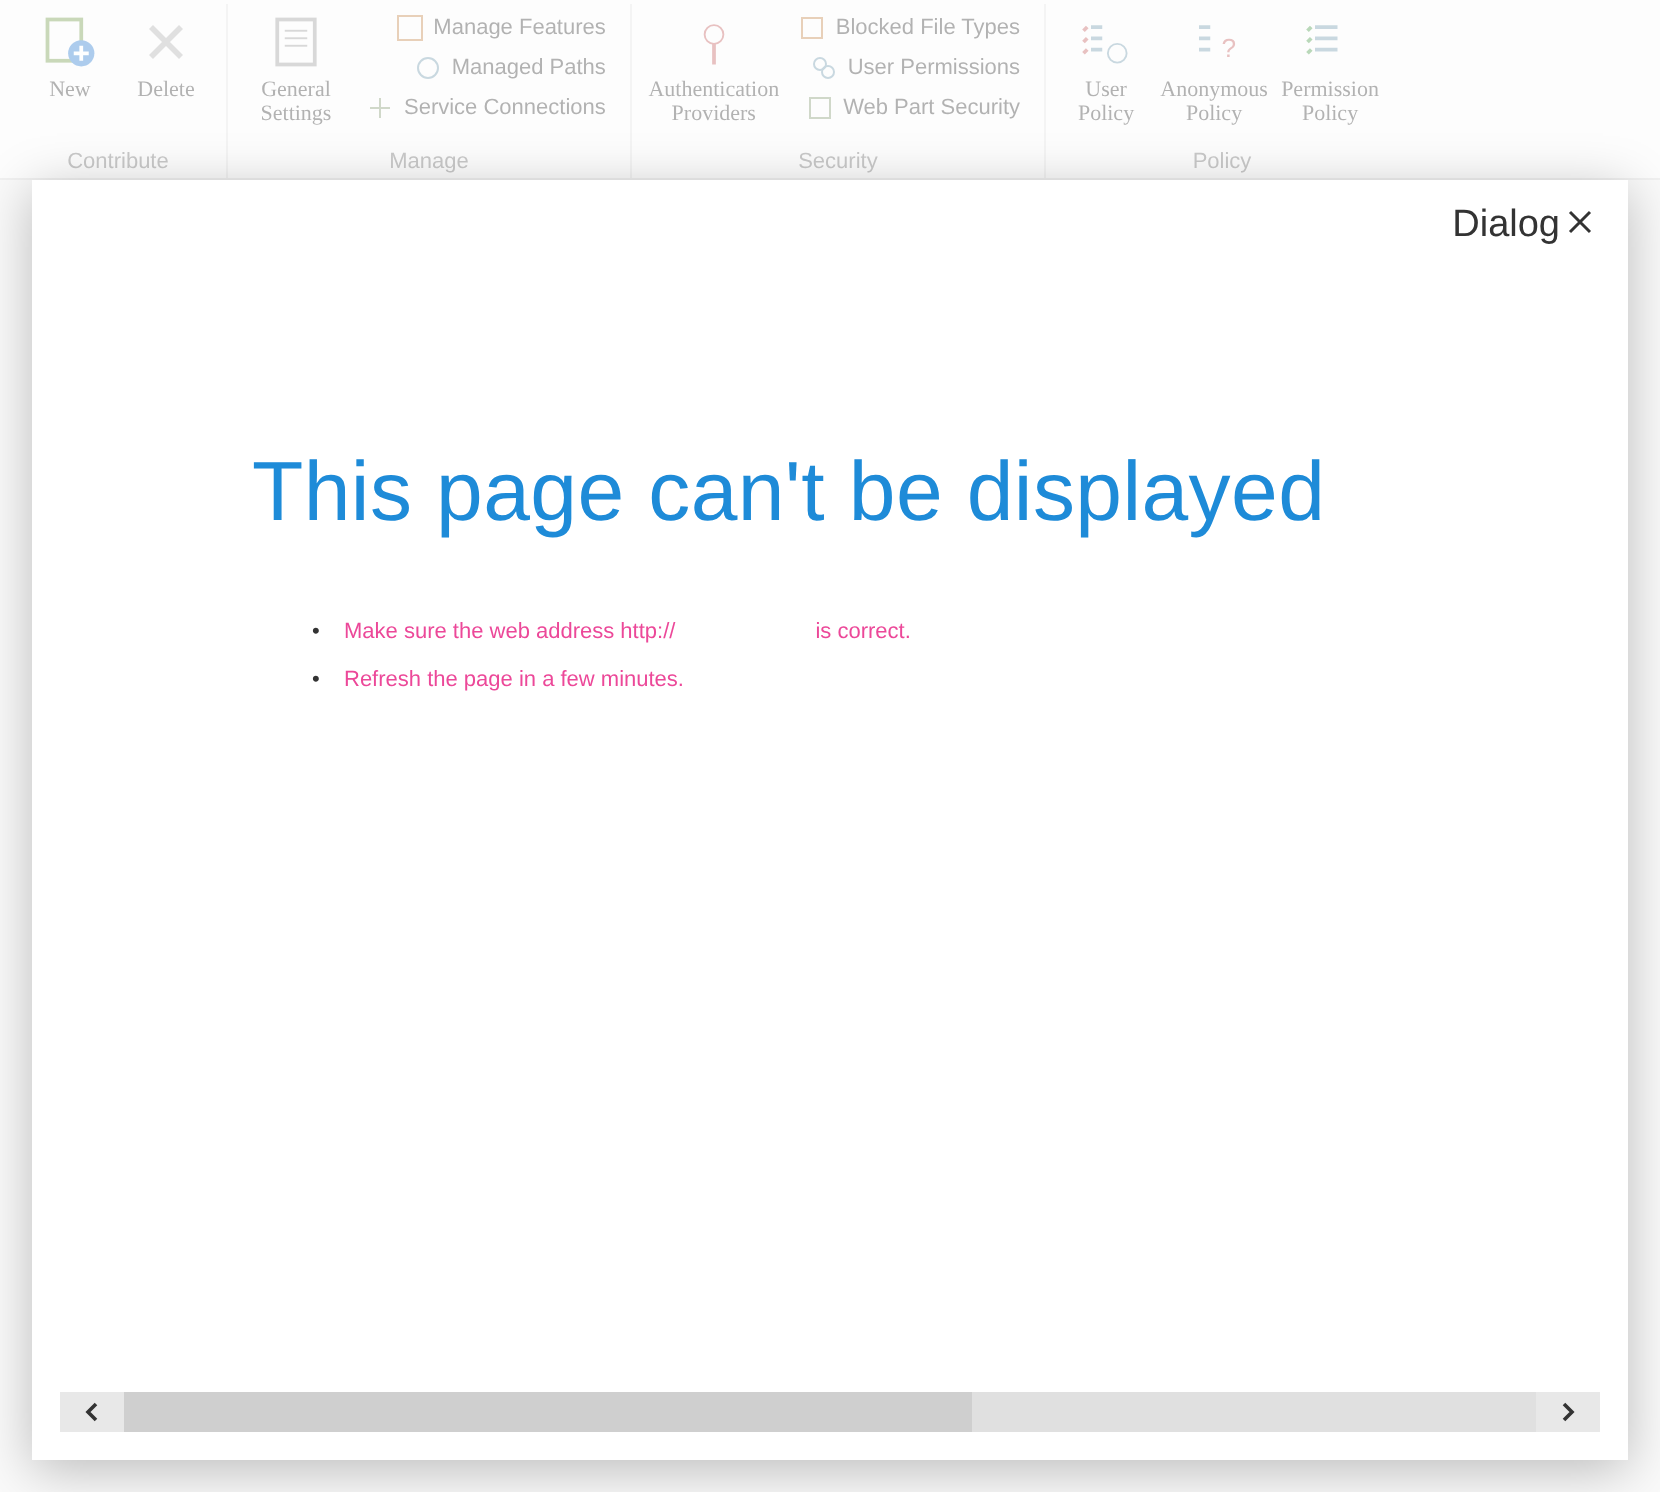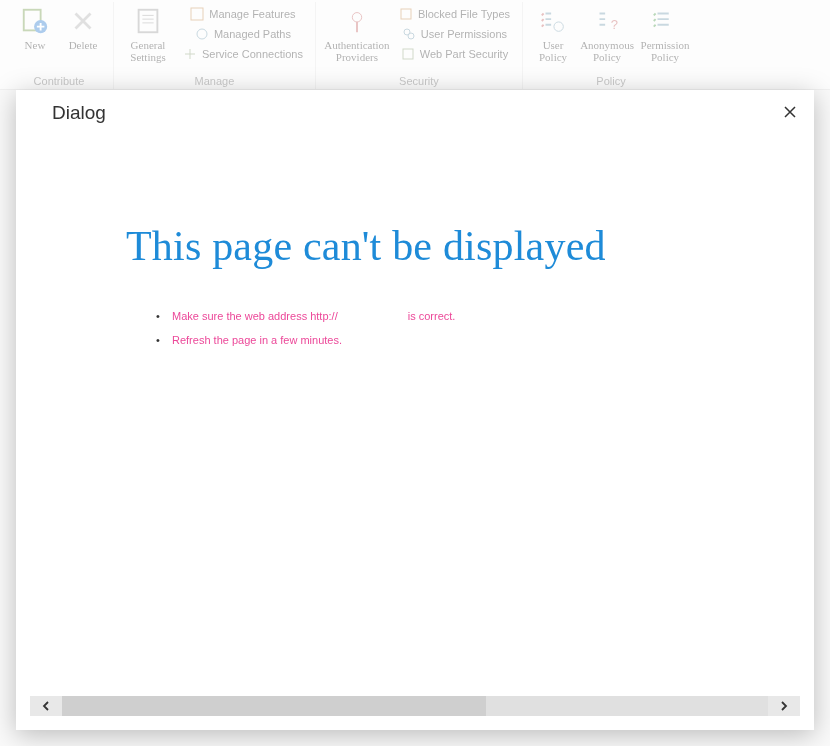--- a/index.html
+++ b/index.html
@@ -56,21 +56,21 @@
     }
     .big-btn .icon {
       width: 32px;
       height: 32px;
       display: flex;
       align-items: center;
       justify-content: center;
       margin-bottom: 2px;
     }
     .big-btn .label { line-height: 1.1; font-family: Liberation Serif, serif; }
-    .small-btns { display: flex; flex-direction: column; align-items: center; padding: 2px; }
+    .small-btns { display: flex; flex-direction: column; align-items: flex-end; padding: 2px; }
     .small-btn {
       display: flex;
       align-items: center;
       font-size: 11px;
       color: #555;
       padding: 2px 4px;
       cursor: pointer;
       white-space: nowrap;
     }
     .small-btn .sicon { width: 16px; height: 16px; margin-right: 4px; display: inline-flex; align-items: center; justify-content: center; }
@@ -90,22 +90,22 @@
       margin-top: 90px;
       height: 640px;
       box-shadow: 0 5px 25px rgba(0,0,0,0.25);
       position: relative;
       display: flex;
       flex-direction: column;
     }
     .dialog-header {
       display: flex;
       align-items: center;
-      justify-content: space-between;
-      padding: 12px 14px 8px 36px;
+      justify-content: flex-end;
+      padding: 12px 14px 8px 24px;
     }
     .dialog-title {
       font-size: 19px;
       font-weight: 300;
       color: #333;
     }
     .close-btn {
       font-size: 16px;
       color: #444;
       cursor: pointer;
@@ -119,21 +119,20 @@
       flex: 1;
       padding: 40px 30px 10px 50px;
       overflow: hidden;
     }
     .error-heading {
       font-size: 42px;
       font-weight: 300;
       color: #1e8bd8;
       margin: 50px 0 40px 60px;
       letter-spacing: 0.2px;
-      font-family: Liberation Serif, serif;
     }
     .error-list {
       list-style: none;
       margin-left: 90px;
     }
     .error-list li {
       font-size: 11px;
       color: #ec4899;
       margin-bottom: 12px;
       position: relative;

